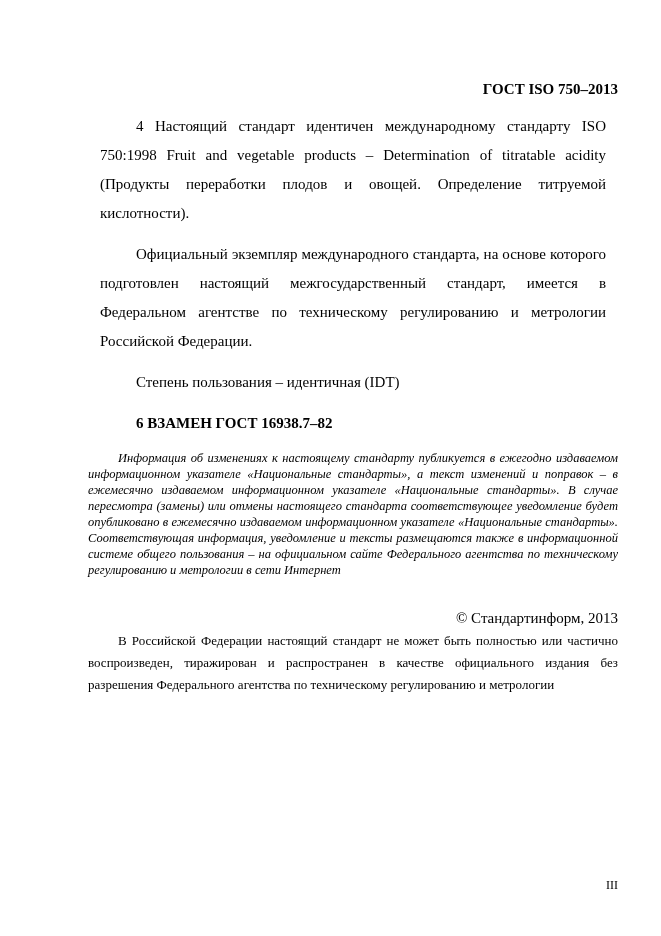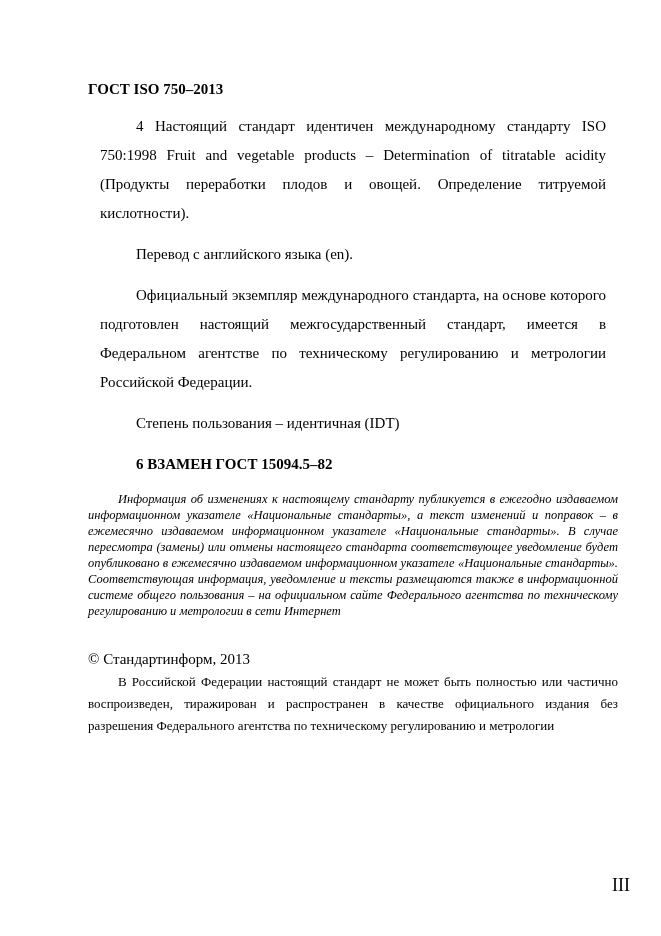--- a/index.html
+++ b/index.html
@@ -12,21 +12,21 @@
     width: 661px;
     height: 936px;
     background: #ffffff;
     font-family: "Liberation Serif", "DejaVu Serif", serif;
     color: #000000;
     box-sizing: border-box;
     padding: 78px 43px 0 88px;
     overflow: hidden;
   }
   .doc-header {
-    text-align: left;
+    text-align: right;
     font-weight: bold;
     font-size: 15px;
     line-height: 22px;
     margin: 0 0 4px 0;
   }
   p.body-text {
     margin: 12px;
     font-size: 15px;
     line-height: 29px;
     text-align: justify;
@@ -41,57 +41,56 @@
     line-height: 16px;
     font-style: italic;
     font-weight: normal;
     text-align: justify;
     text-indent: 30px;
   }
   p.copyright {
     margin: 30px 0 0 0;
     font-size: 15px;
     line-height: 20px;
-    text-align: left;
+    text-align: right;
     font-weight: normal;
   }
   p.footer-note {
     margin: 2px 0 8px 0;
     font-size: 13px;
     line-height: 22px;
     text-align: justify;
     text-indent: 30px;
   }
   .page-number {
     position: absolute;
-    right: 31px;
+    right: 43px;
     bottom: 42px;
-    font-size: 18px;
+    font-size: 12px;
     line-height: 18px;
     text-align: right;
   }
 </style>
 </head>
 <body>
 
 <div class="page">
 
   <div class="doc-header">ГОСТ ISO 750–2013</div>
 
   <p class="body-text">4 Настоящий стандарт идентичен международному стандарту ISO 750:1998 Fruit and vegetable products – Determination of titratable acidity (Продукты переработки плодов и овощей. Определение титруемой кислотности).</p>
 
 
-  <p class="body-text">Перевод с английского языка (en).</p>
 
   <p class="body-text">Официальный экземпляр международного стандарта, на основе которого подготовлен настоящий межгосударственный стандарт, имеется в Федеральном агентстве по техническому регулированию и метрологии Российской Федерации.</p>
 
   <p class="body-text">Степень пользования – идентичная (IDT)</p>
 
 
-  <p class="body-text bold">6 ВЗАМЕН ГОСТ 15094.5–82</p>
+  <p class="body-text bold">6 ВЗАМЕН ГОСТ 16938.7–82</p>
 
   <p class="note-italic">Информация об изменениях к настоящему стандарту публикуется в ежегодно издаваемом информационном указателе «Национальные стандарты», а текст изменений и поправок – в ежемесячно издаваемом информационном указателе «Национальные стандарты». В случае пересмотра (замены) или отмены настоящего стандарта соответствующее уведомление будет опубликовано в ежемесячно издаваемом информационном указателе «Национальные стандарты». Соответствующая информация, уведомление и тексты размещаются также в информационной системе общего пользования – на официальном сайте Федерального агентства по техническому регулированию и метрологии в сети Интернет</p>
 
   <p class="copyright">© Стандартинформ, 2013</p>
 
   <p class="footer-note">В Российской Федерации настоящий стандарт не может быть полностью или частично воспроизведен, тиражирован и распространен в качестве официального издания без разрешения Федерального агентства по техническому регулированию и метрологии</p>
 
   <div class="page-number">III</div>
 
 </div>

